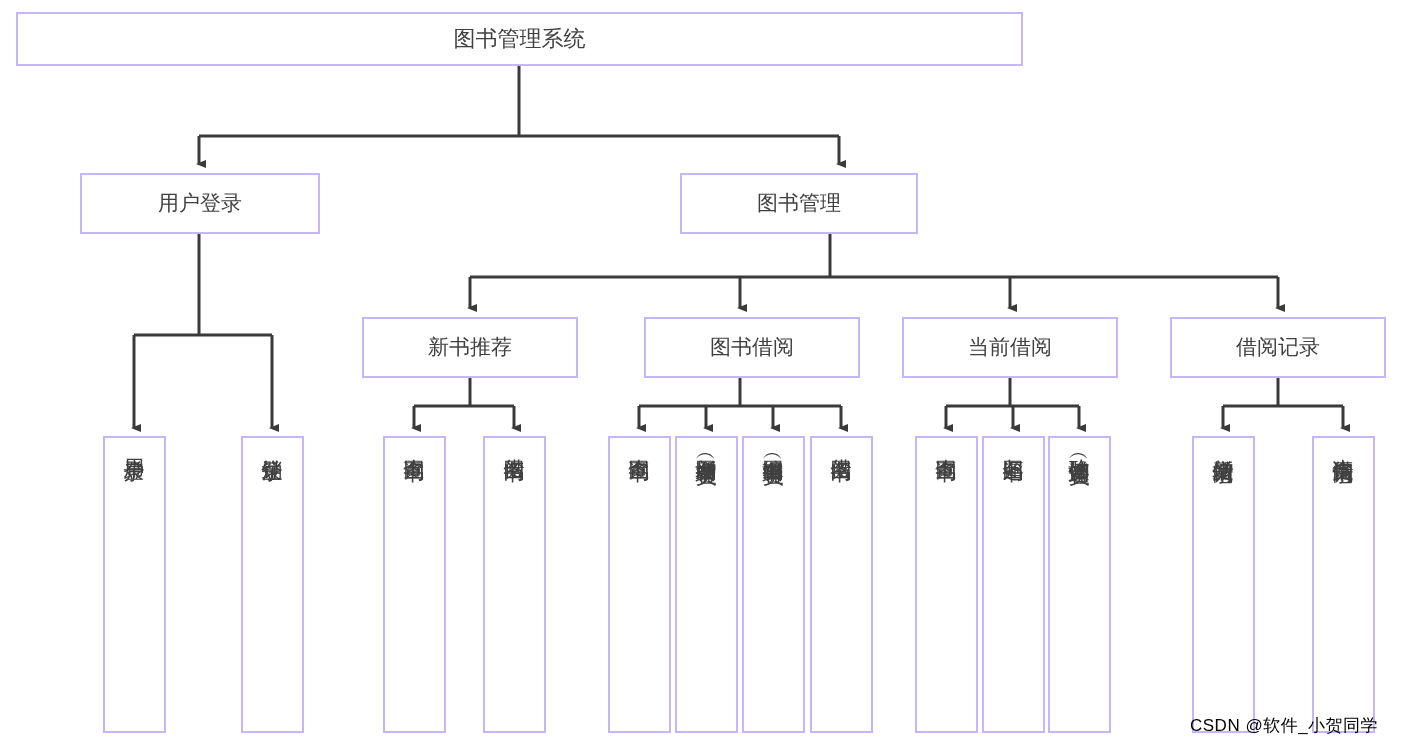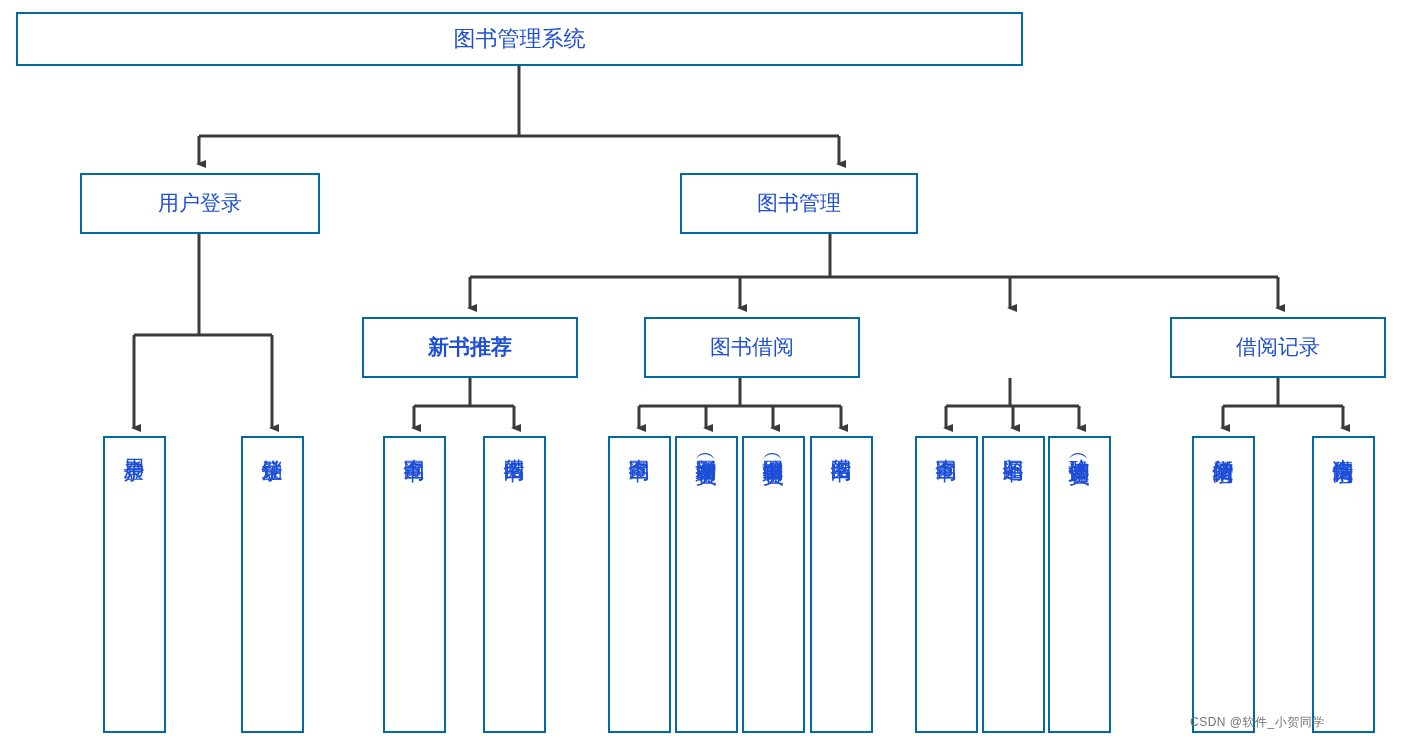--- a/index.html
+++ b/index.html
@@ -13,26 +13,26 @@
   #canvas {
     position: relative;
     width: 1405px;
     height: 747px;
     background: #ffffff;
     overflow: hidden;
   }
   .node {
     position: absolute;
     box-sizing: border-box;
-    border: 2px solid #0369a1;
+    border: 2px solid #c4b5fd;
     background: #ffffff;
     display: flex;
     align-items: center;
     justify-content: center;
-    color: #1d4ed8;
+    color: #404040;
   }
   .node-label {
     display: block;
     text-align: center;
     line-height: 1.18;
     white-space: nowrap;
   }
   
   .h-node .node-label {
     font-size: 21px;
@@ -59,22 +59,22 @@
     left: 0;
     top: 0;
     width: 1405px;
     height: 747px;
     pointer-events: none;
   }
   .watermark {
     position: absolute;
     left: 1190px;
     top: 714px;
-    font-size: 12px;
-    color: #737373;
+    font-size: 17px;
+    color: #000000;
     white-space: nowrap;
     letter-spacing: 0.5px;
   }
 </style>
 </head>
 <body>
 
 <div id="canvas">
 
   <svg class="edges" viewBox="0 0 1405 747" xmlns="http://www.w3.org/2000/svg">
@@ -131,26 +131,29 @@
     <span class="node-label">图书管理系统</span>
   </div>
 
   <div class="node h-node" style="left:80px; top:173px; width:240px; height:61px;">
     <span class="node-label">用户登录</span>
   </div>
   <div class="node h-node" style="left:680px; top:173px; width:238px; height:61px;">
     <span class="node-label">图书管理</span>
   </div>
 
-  <div class="node h-node" style="left:362px; top:317px; width:216px; height:61px;font-weight:bold;">
+  <div class="node h-node" style="left:362px; top:317px; width:216px; height:61px;">
     <span class="node-label">新书推荐</span>
   </div>
   <div class="node h-node" style="left:632px; top:317px; width:216px; height:61px;margin-left:12px;">
     <span class="node-label">图书借阅</span>
   </div>
+  <div class="node h-node" style="left:902px; top:317px; width:216px; height:61px;">
+    <span class="node-label">当前借阅</span>
+  </div>
   <div class="node h-node" style="left:1170px; top:317px; width:216px; height:61px;">
     <span class="node-label">借阅记录</span>
   </div>
 
   <div class="node v-node" style="left:103px; top:436px; width:63px; height:297px;">
     <span class="node-label">用户登录</span>
   </div>
   <div class="node v-node" style="left:241px; top:436px; width:63px; height:297px;">
     <span class="node-label">注销登录</span>
   </div>

